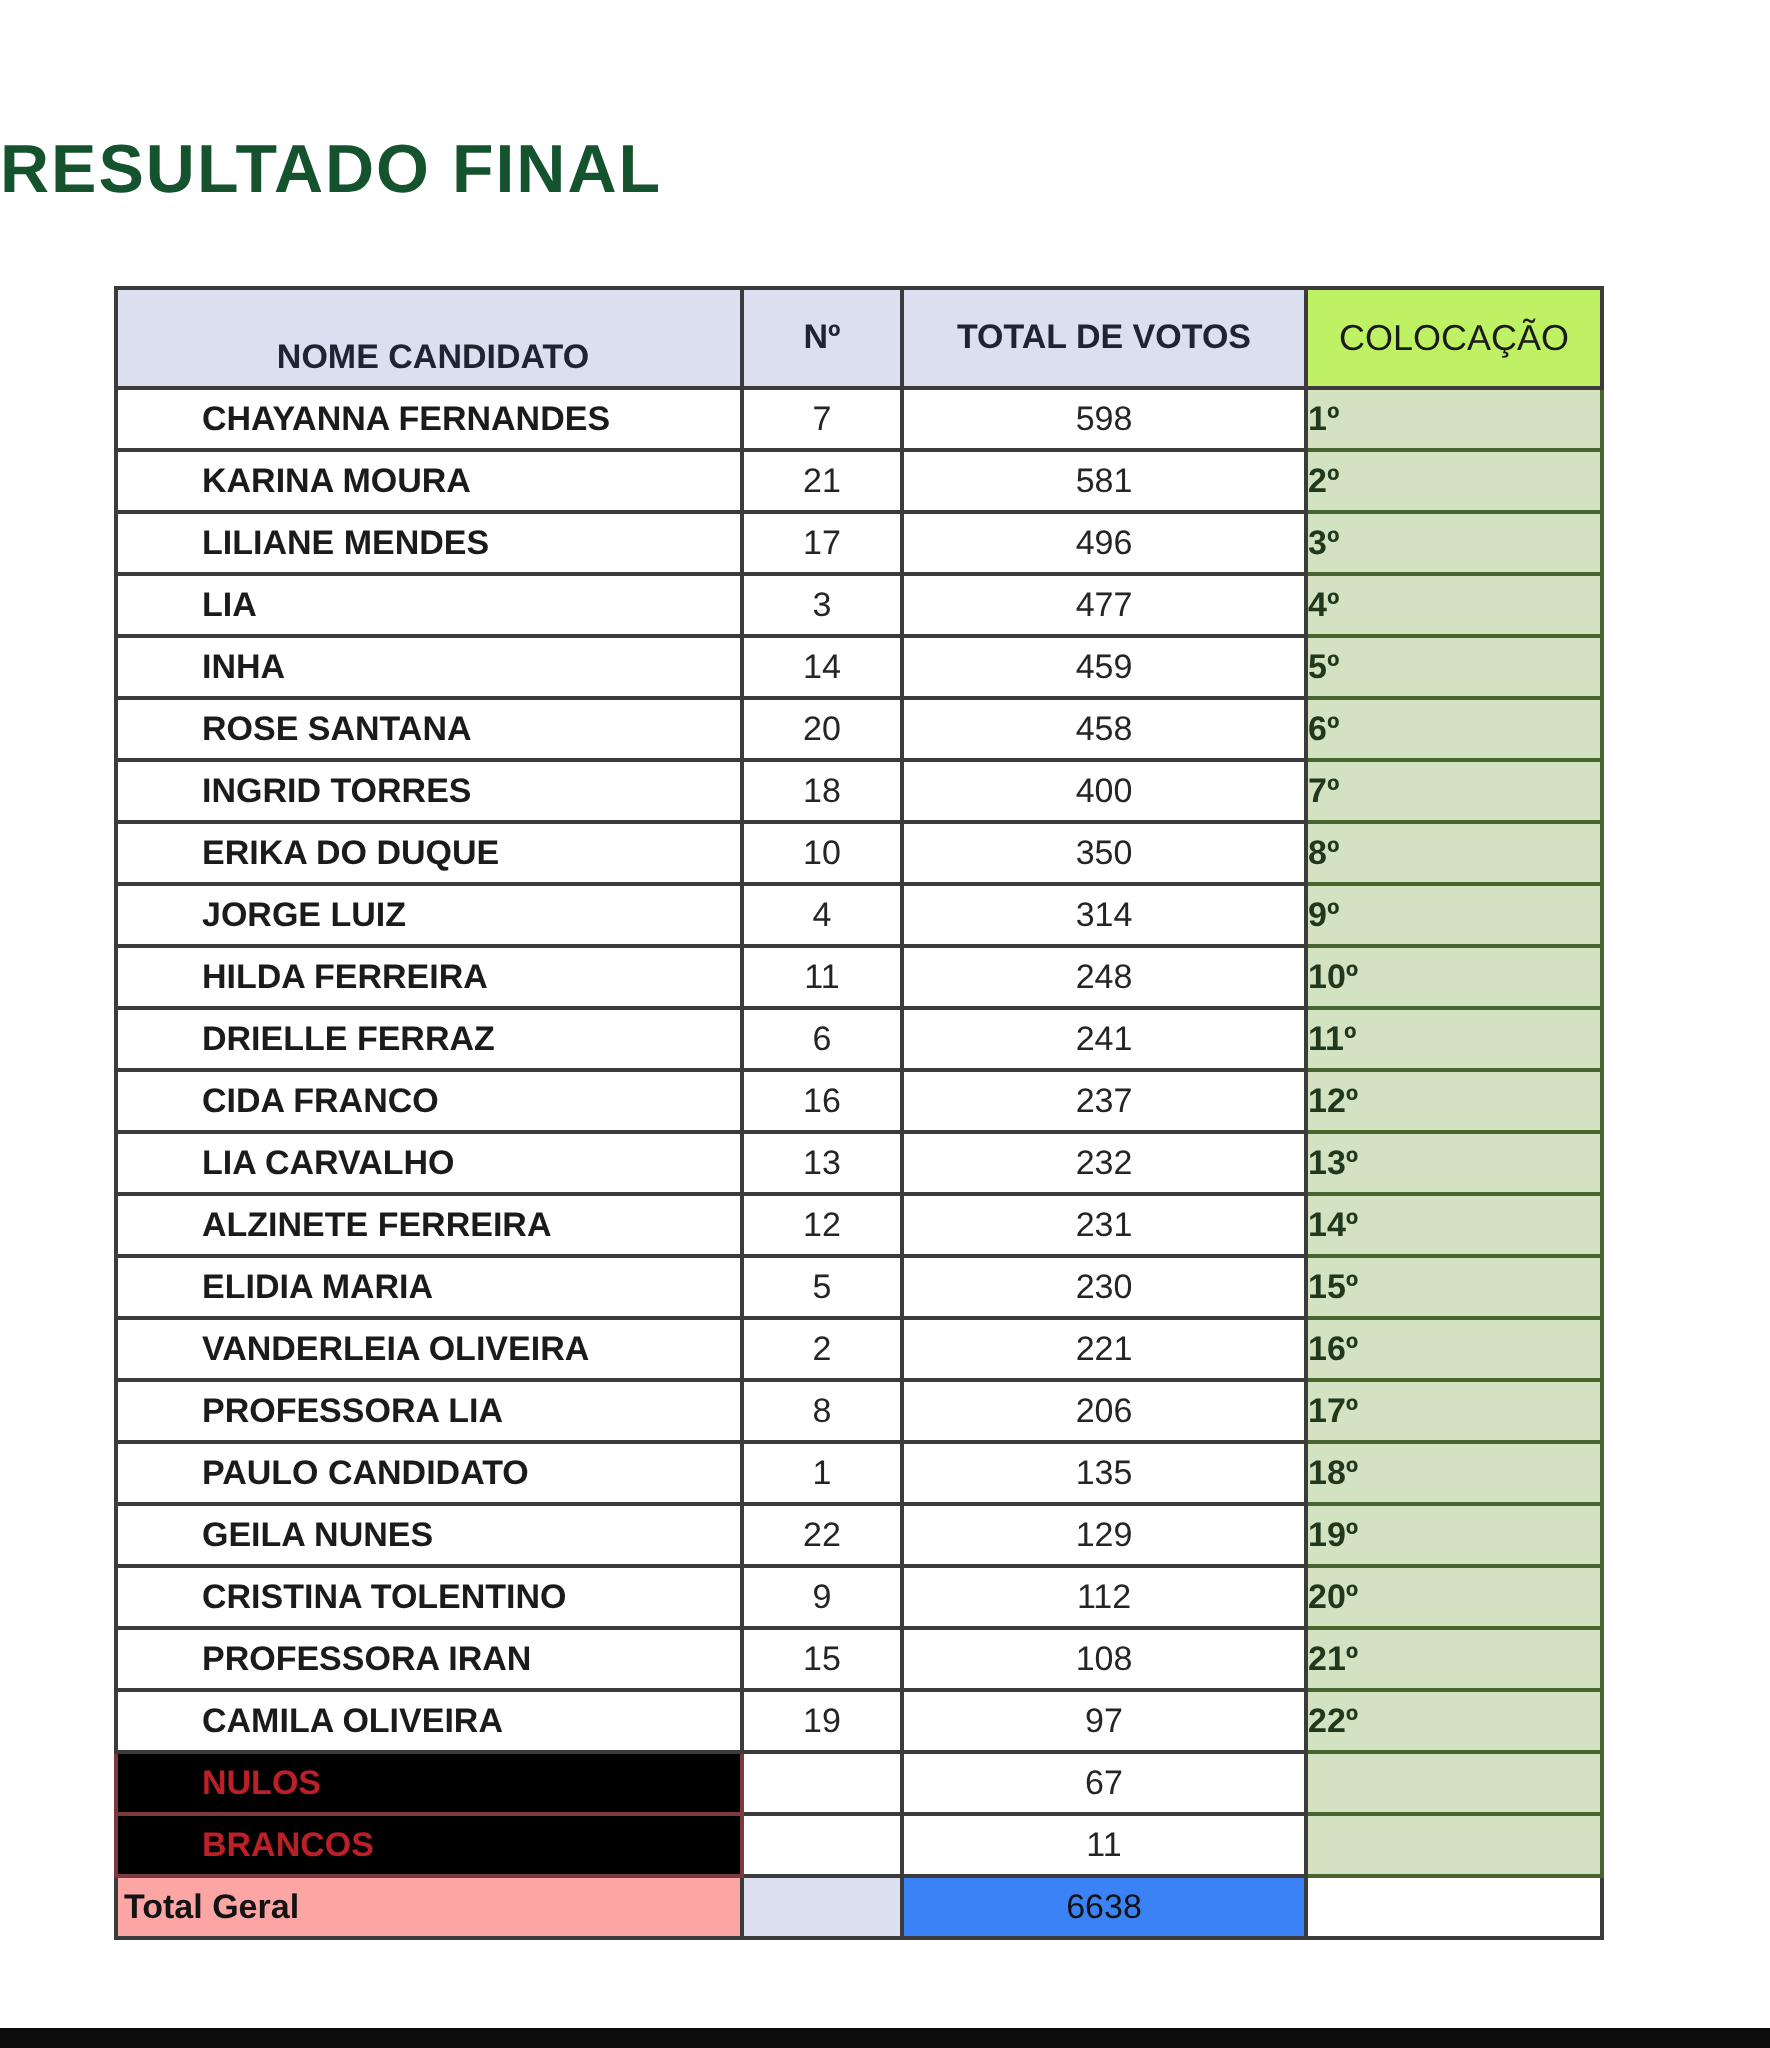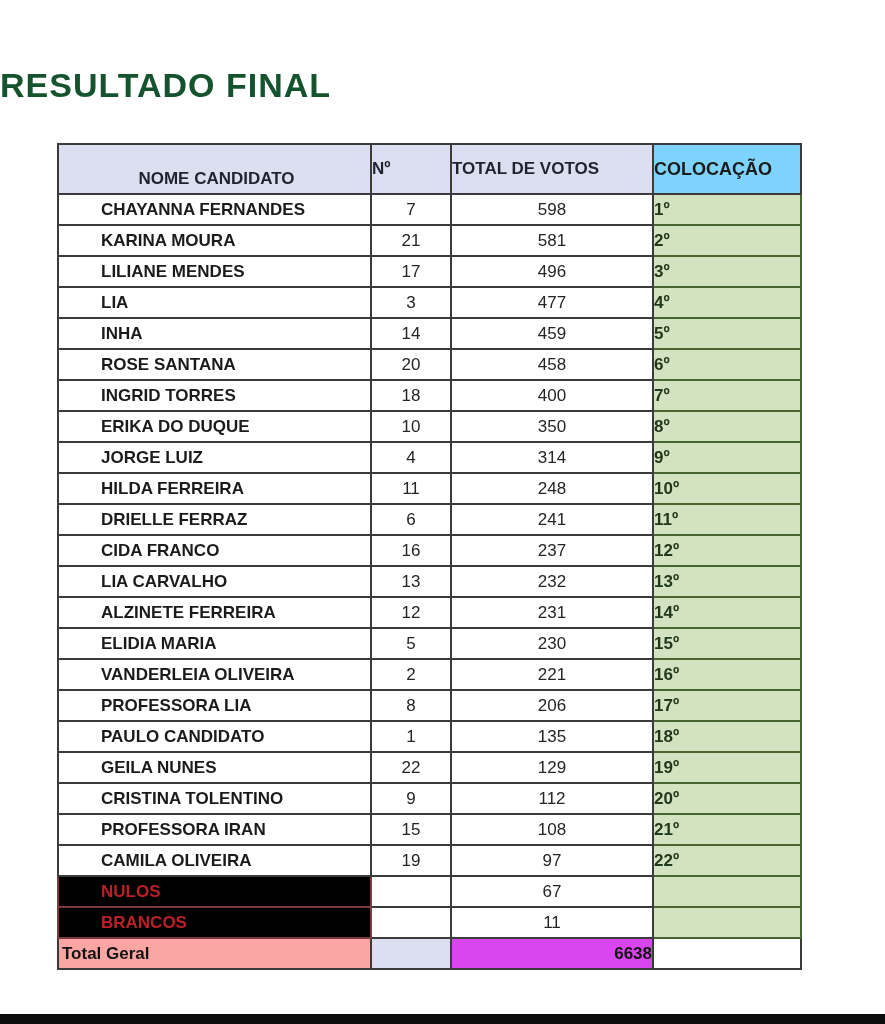--- a/index.html
+++ b/index.html
@@ -47,32 +47,32 @@
     overflow: hidden;
     white-space: nowrap;
   }
   tr.header-row { height: 50px; }
   tr.data-row, tr.summary-row, tr.total-row { height: 31px; }
 
   th.hd {
     background: #dbdff0;
     color: #1f2430;
     font-weight: 700;
-    text-align: left;
+    text-align: center;
     vertical-align: middle;
   }
   th.hd-name {
     text-align: center;
     vertical-align: bottom;
     padding: 0 0 4px 4px;
   }
   th.hd-place {
-    background: #7dd3fc;
+    background: #bef264;
     color: #1b1b1b;
-    font-weight: 700;
+    font-weight: 400;
     font-size: 18px;
     vertical-align: middle;
   }
   td.c-name {
     font-weight: 700;
     text-align: left;
     padding-left: 42px;
   }
   td.c-num, td.c-votes {
     text-align: center;
@@ -93,24 +93,23 @@
   }
   tr.summary-row td.c-place {  }
   tr.total-row td.c-name {
     background: #fca5a5;
     font-weight: 700;
     padding-left: 3px;
     color: #131313;
   }
   tr.total-row td.c-num { background: #dbdff0; }
   tr.total-row td.c-votes {
-    background: #d946ef;
-    font-weight: 700;
+    background: #3b82f6;
+    font-weight: 400;
     color: #131313;
-    text-align: right;
   }
   tr.total-row td.c-place {
     background: #ffffff;
     border-color: #3b3b3b;
   }
   .bottom-bar {
     position: absolute;
     left: 0;
     bottom: 0;
     width: 100%;

